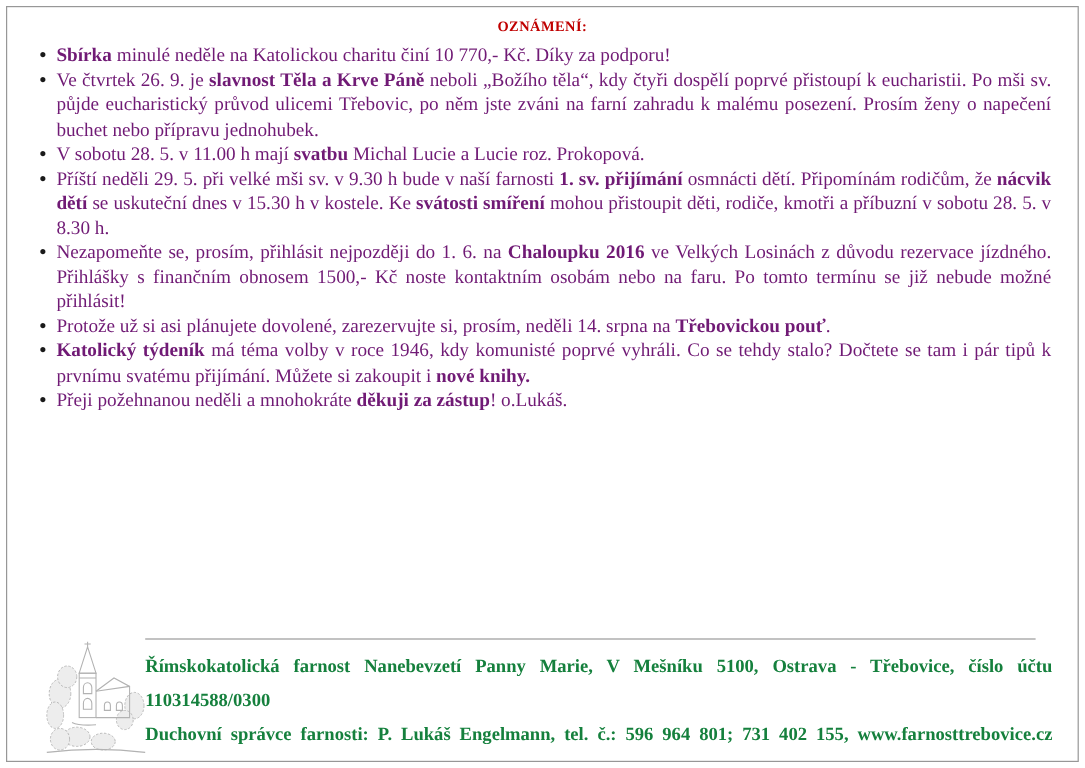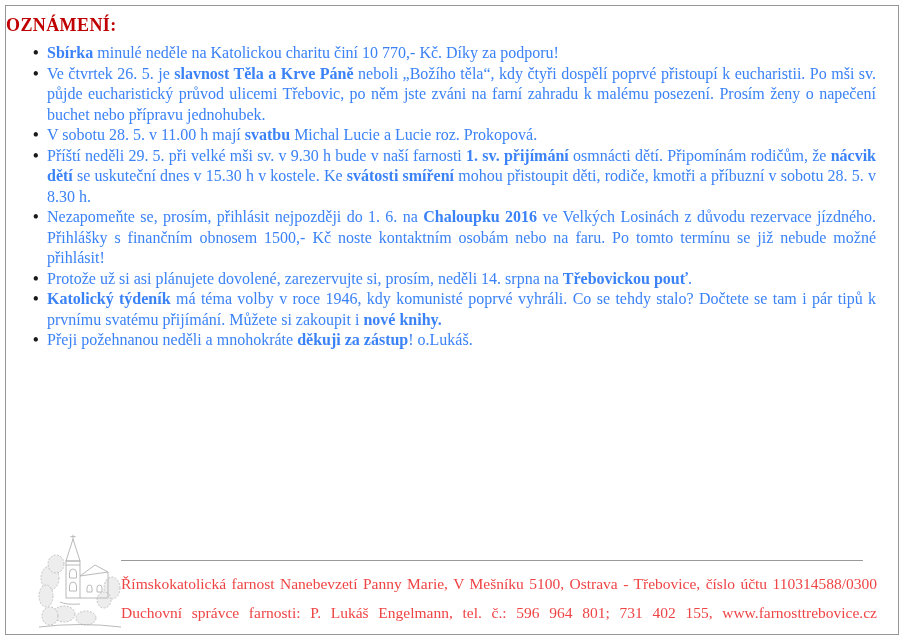--- a/index.html
+++ b/index.html
@@ -7,59 +7,59 @@
     width:904px;height:640px;position:relative;background:#ffffff;
     font-family:"Liberation Serif", serif;
     -webkit-font-smoothing:antialiased;
   }
   .sheet{
     position:absolute;left:5px;top:5px;right:5px;bottom:5px;
     border:1px solid #979797;background:#ffffff;box-sizing:border-box;
     overflow:hidden;
   }
   .title{
-    text-align:left;color:#c00000;font-weight:bold;
-    font-size:18px;margin-top:9px;letter-spacing:.4px;
+    text-align:center;color:#c00000;font-weight:bold;
+    font-size:12px;margin-top:9px;letter-spacing:.4px;
   }
   ul.announcements{
     margin:7px 0 0 0;padding:0 22px 0 41px;
   }
   ul.announcements li{
     list-style:none;position:relative;text-align:justify;
-    font-size:16px;line-height:20.5px;color:#3b82f6;
+    font-size:16px;line-height:20.5px;color:#701a75;
   }
   ul.announcements li::before{
     content:"\2022";position:absolute;left:-14px;top:0;
     font-weight:bold;color:#1a1a1a;
   }
   .b{font-weight:bold;}
   .footer{position:absolute;left:0;right:0;bottom:0;height:102px;}
   .church{position:absolute;left:30px;bottom:1px;width:88px;height:99px;}
   .footer-text{position:absolute;left:115px;right:21px;bottom:7px;}
   .rule{
     border-top:1px solid #9a9a9a;width:calc(100% - 14px);
     margin-bottom:9px;
   }
   .fline{
-    color:#ef4444;font-size:15.5px;line-height:28.5px;
-    text-align:justify;text-align-last:justify;
+    color:#15803d;font-size:15.5px;line-height:28.5px;
+    text-align:justify;text-align-last:justify;font-weight:bold;
   }
   svg .sk{fill:none;stroke:#b2b2b2;stroke-width:0.9;}
   svg .skd{fill:#ededed;stroke:#b8b8b8;stroke-width:0.8;stroke-dasharray:2 1.4;}
 </style>
 </head>
 <body>
 
 <div class="sheet">
 
   <div class="title">OZNÁMENÍ:</div>
 
   <ul class="announcements">
       <li><span class="b">Sbírka</span><span> minulé neděle na Katolickou charitu činí 10 770,- Kč. Díky za podporu!</span></li>
-      <li><span>Ve čtvrtek 26. 5. je </span><span class="b">slavnost Těla a Krve Páně</span><span> neboli „Božího těla“, kdy čtyři dospělí poprvé přistoupí k eucharistii. Po mši sv. půjde eucharistický průvod ulicemi Třebovic, po něm jste zváni na farní zahradu k malému posezení. Prosím ženy o napečení buchet nebo přípravu jednohubek.</span></li>
+      <li><span>Ve čtvrtek 26. 9. je </span><span class="b">slavnost Těla a Krve Páně</span><span> neboli „Božího těla“, kdy čtyři dospělí poprvé přistoupí k eucharistii. Po mši sv. půjde eucharistický průvod ulicemi Třebovic, po něm jste zváni na farní zahradu k malému posezení. Prosím ženy o napečení buchet nebo přípravu jednohubek.</span></li>
       <li><span>V sobotu 28. 5. v 11.00 h mají </span><span class="b">svatbu</span><span> Michal Lucie a Lucie roz. Prokopová.</span></li>
       <li><span>Příští neděli 29. 5. při velké mši sv. v 9.30 h bude v naší farnosti </span><span class="b">1. sv. přijímání</span><span> osmnácti dětí. Připomínám rodičům, že </span><span class="b">nácvik dětí</span><span> se uskuteční dnes v 15.30 h v kostele. Ke </span><span class="b">svátosti smíření</span><span> mohou přistoupit děti, rodiče, kmotři a příbuzní v sobotu 28. 5. v 8.30 h.</span></li>
       <li><span>Nezapomeňte se, prosím, přihlásit nejpozději do 1. 6. na </span><span class="b">Chaloupku 2016</span><span> ve Velkých Losinách z důvodu rezervace jízdného. Přihlášky s finančním obnosem 1500,- Kč noste kontaktním osobám nebo na faru. Po tomto termínu se již nebude možné přihlásit!</span></li>
       <li><span>Protože už si asi plánujete dovolené, zarezervujte si, prosím, neděli 14. srpna na </span><span class="b">Třebovickou pouť</span><span>.</span></li>
       <li><span class="b">Katolický týdeník</span><span> má téma volby v roce 1946, kdy komunisté poprvé vyhráli. Co se tehdy stalo? Dočtete se tam i pár tipů k prvnímu svatému přijímání. Můžete si zakoupit i </span><span class="b">nové knihy.</span></li>
       <li><span>Přeji požehnanou neděli a mnohokráte </span><span class="b">děkuji za zástup</span><span>! o.Lukáš.</span></li>
     </ul>
 
   <div class="footer">
 

